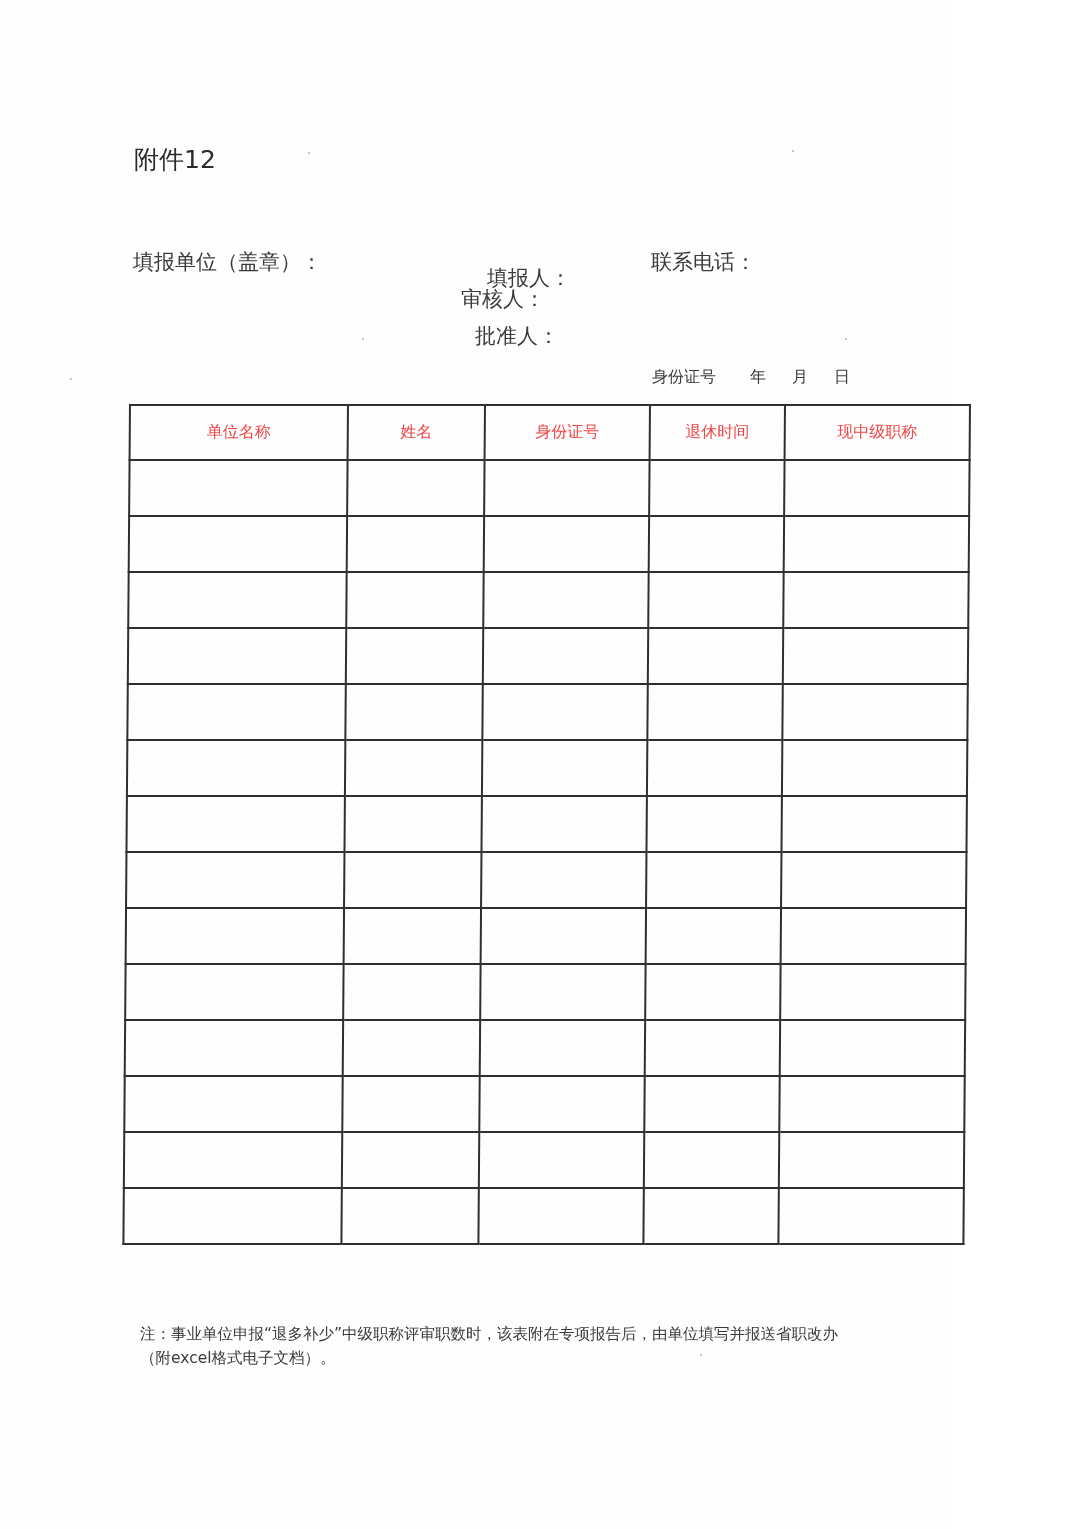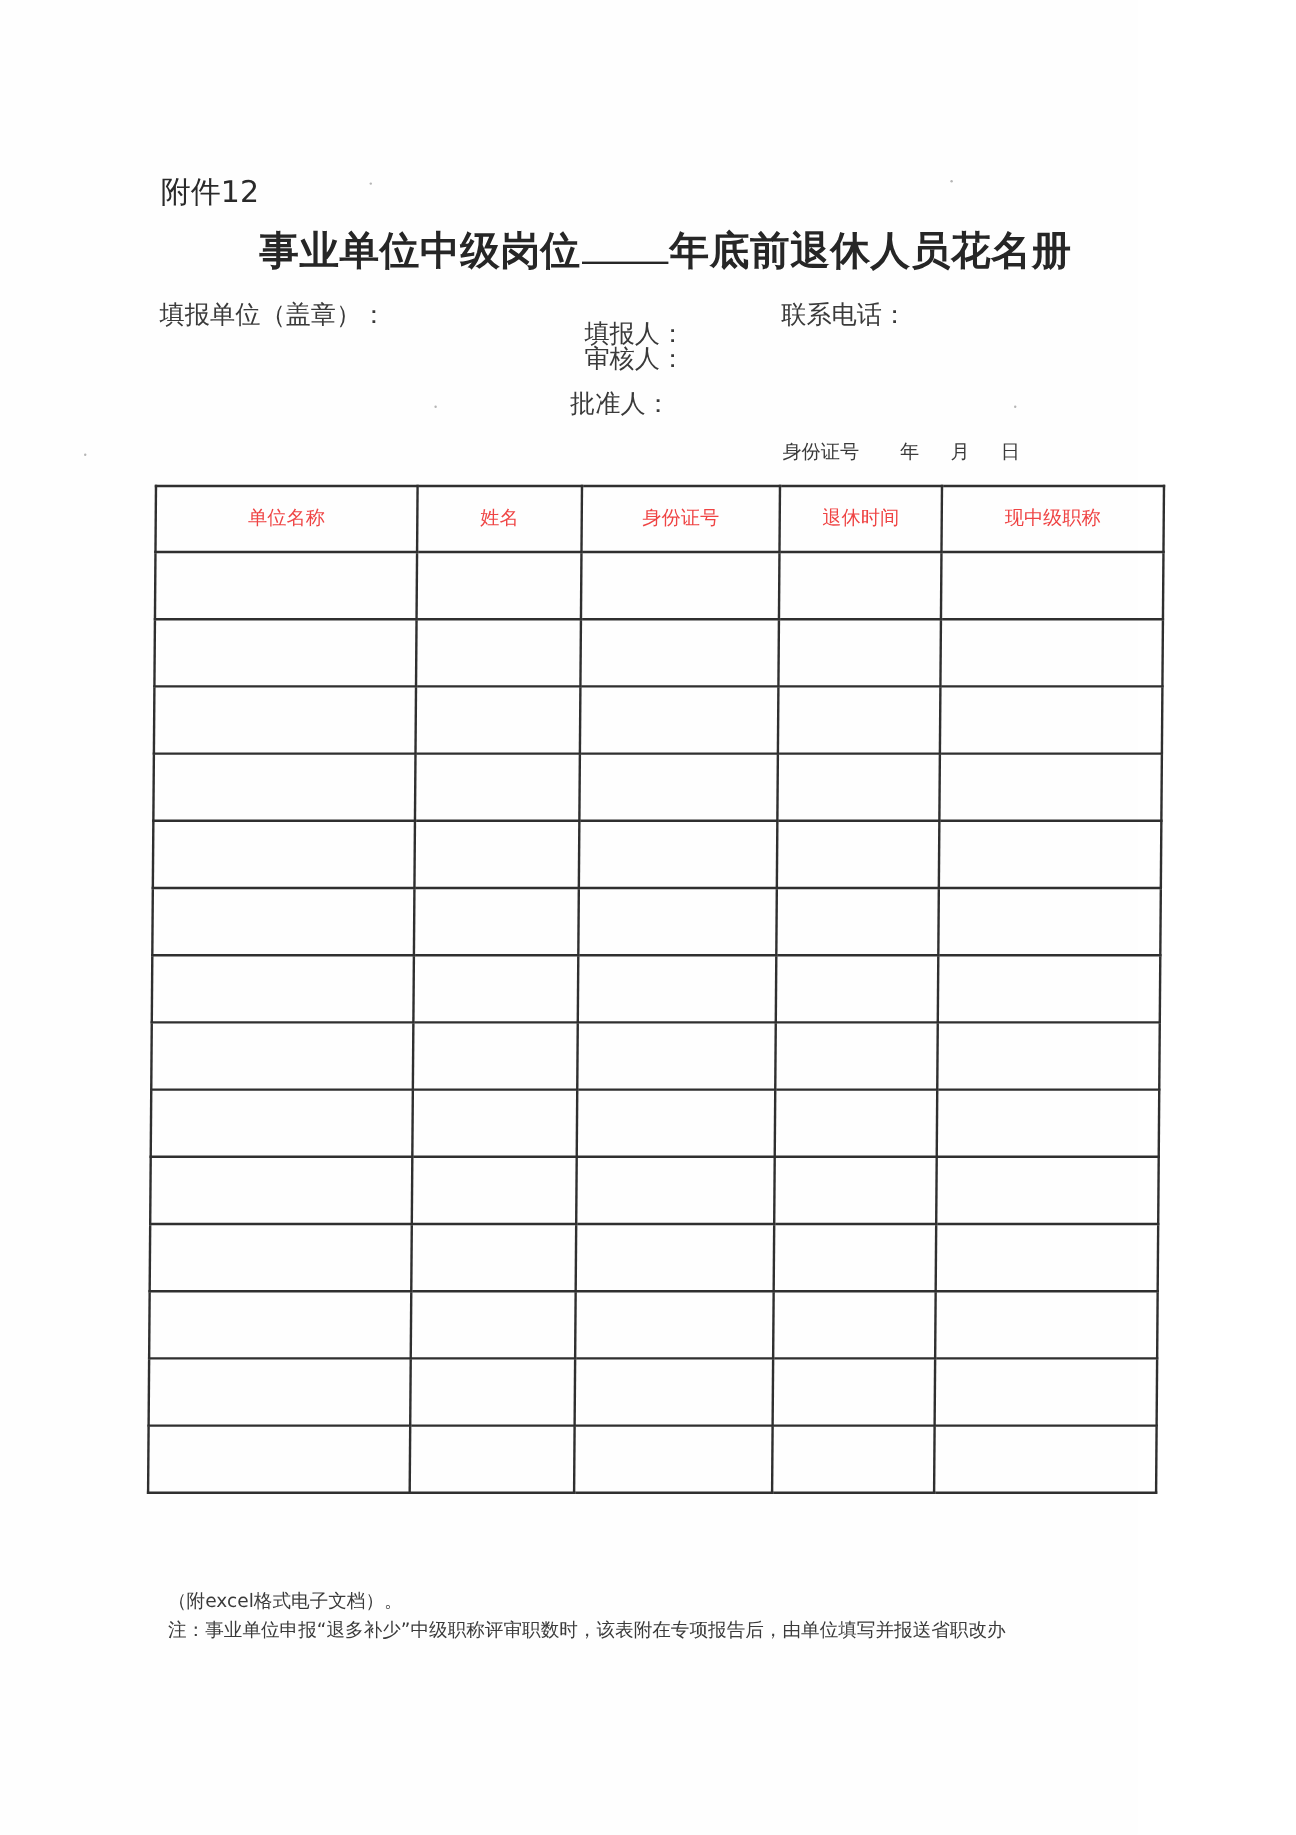--- a/index.html
+++ b/index.html
@@ -116,28 +116,25 @@
       border-radius: 1px;
     }
   </style>
 </head>
 <body>
 
 <div class="page">
 
   <div class="attachment-label">附件12</div>
 
-  <div class="doc-title">
-    <span>事业单位中级岗位</span><span class="blank"></span><span>年底前退休人员花名册</span>
-  </div>
 
   <div class="meta" style="left:133px; top:248px;">填报单位（盖章）：</div>
   <div class="meta" style="left:487px; top:264px;">填报人：</div>
   <div class="meta" style="left:651px; top:248px;">联系电话：</div>
-  <div class="meta" style="left:487px; top:285px;">审核人：</div>
+  <div class="meta" style="left:461px; top:285px;">审核人：</div>
   <div class="meta" style="left:475px; top:322px;">批准人：</div>
 
   <div class="date-line">
     <span class="first">身份证号</span><span>年</span><span>月</span><span>日</span>
   </div>
 
   <table class="roster">
     <colgroup>
       <col style="width:218px">
       <col style="width:137px">
@@ -250,22 +247,22 @@
           <td></td>
           <td></td>
           <td></td>
           <td></td>
           <td></td>
         </tr>
     </tbody>
   </table>
 
   <div class="note">
+    <div>注：事业单位申报“退多补少”中级职称评审职数时，该表附在专项报告后，由单位填写并报送省职改办</div>
     <div>（附excel格式电子文档）。</div>
-    <div>注：事业单位申报“退多补少”中级职称评审职数时，该表附在专项报告后，由单位填写并报送省职改办</div>
   </div>
 
   <div class="speck" style="left:308px; top:152px;"></div>
   <div class="speck" style="left:792px; top:150px;"></div>
   <div class="speck" style="left:362px; top:338px;"></div>
   <div class="speck" style="left:845px; top:338px;"></div>
   <div class="speck" style="left:70px; top:378px;"></div>
   <div class="speck" style="left:700px; top:1354px;"></div>
 </div>
 

